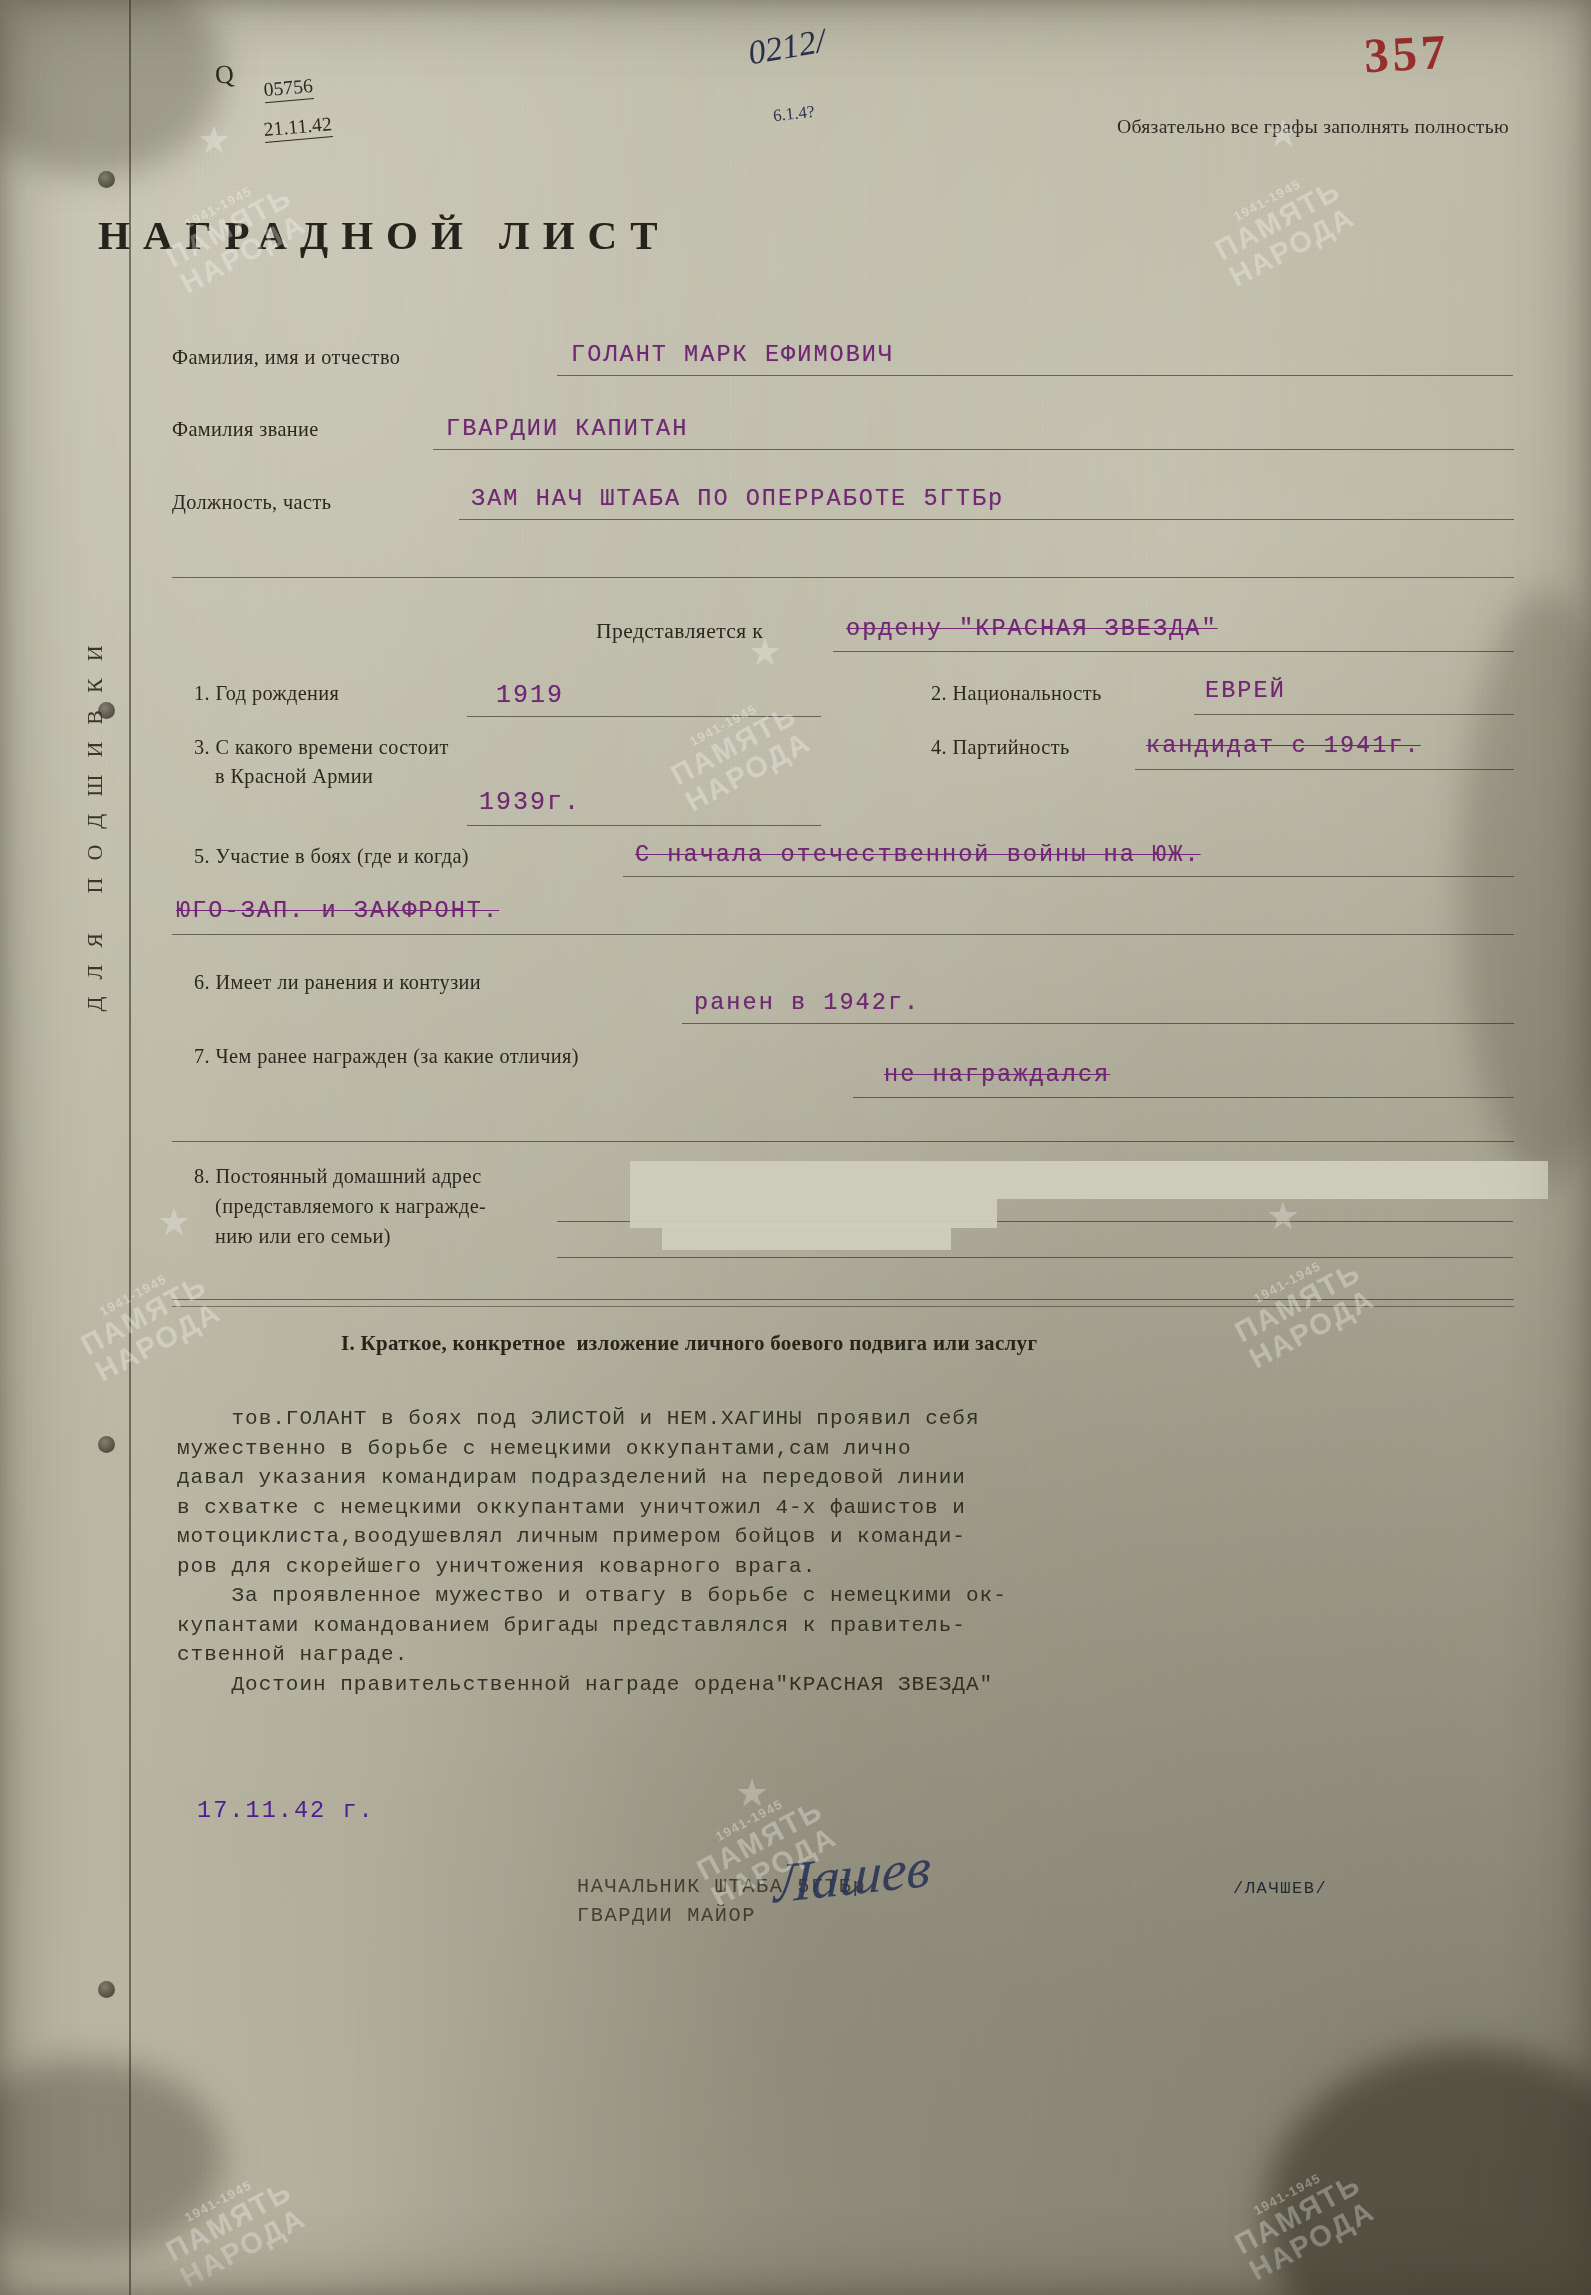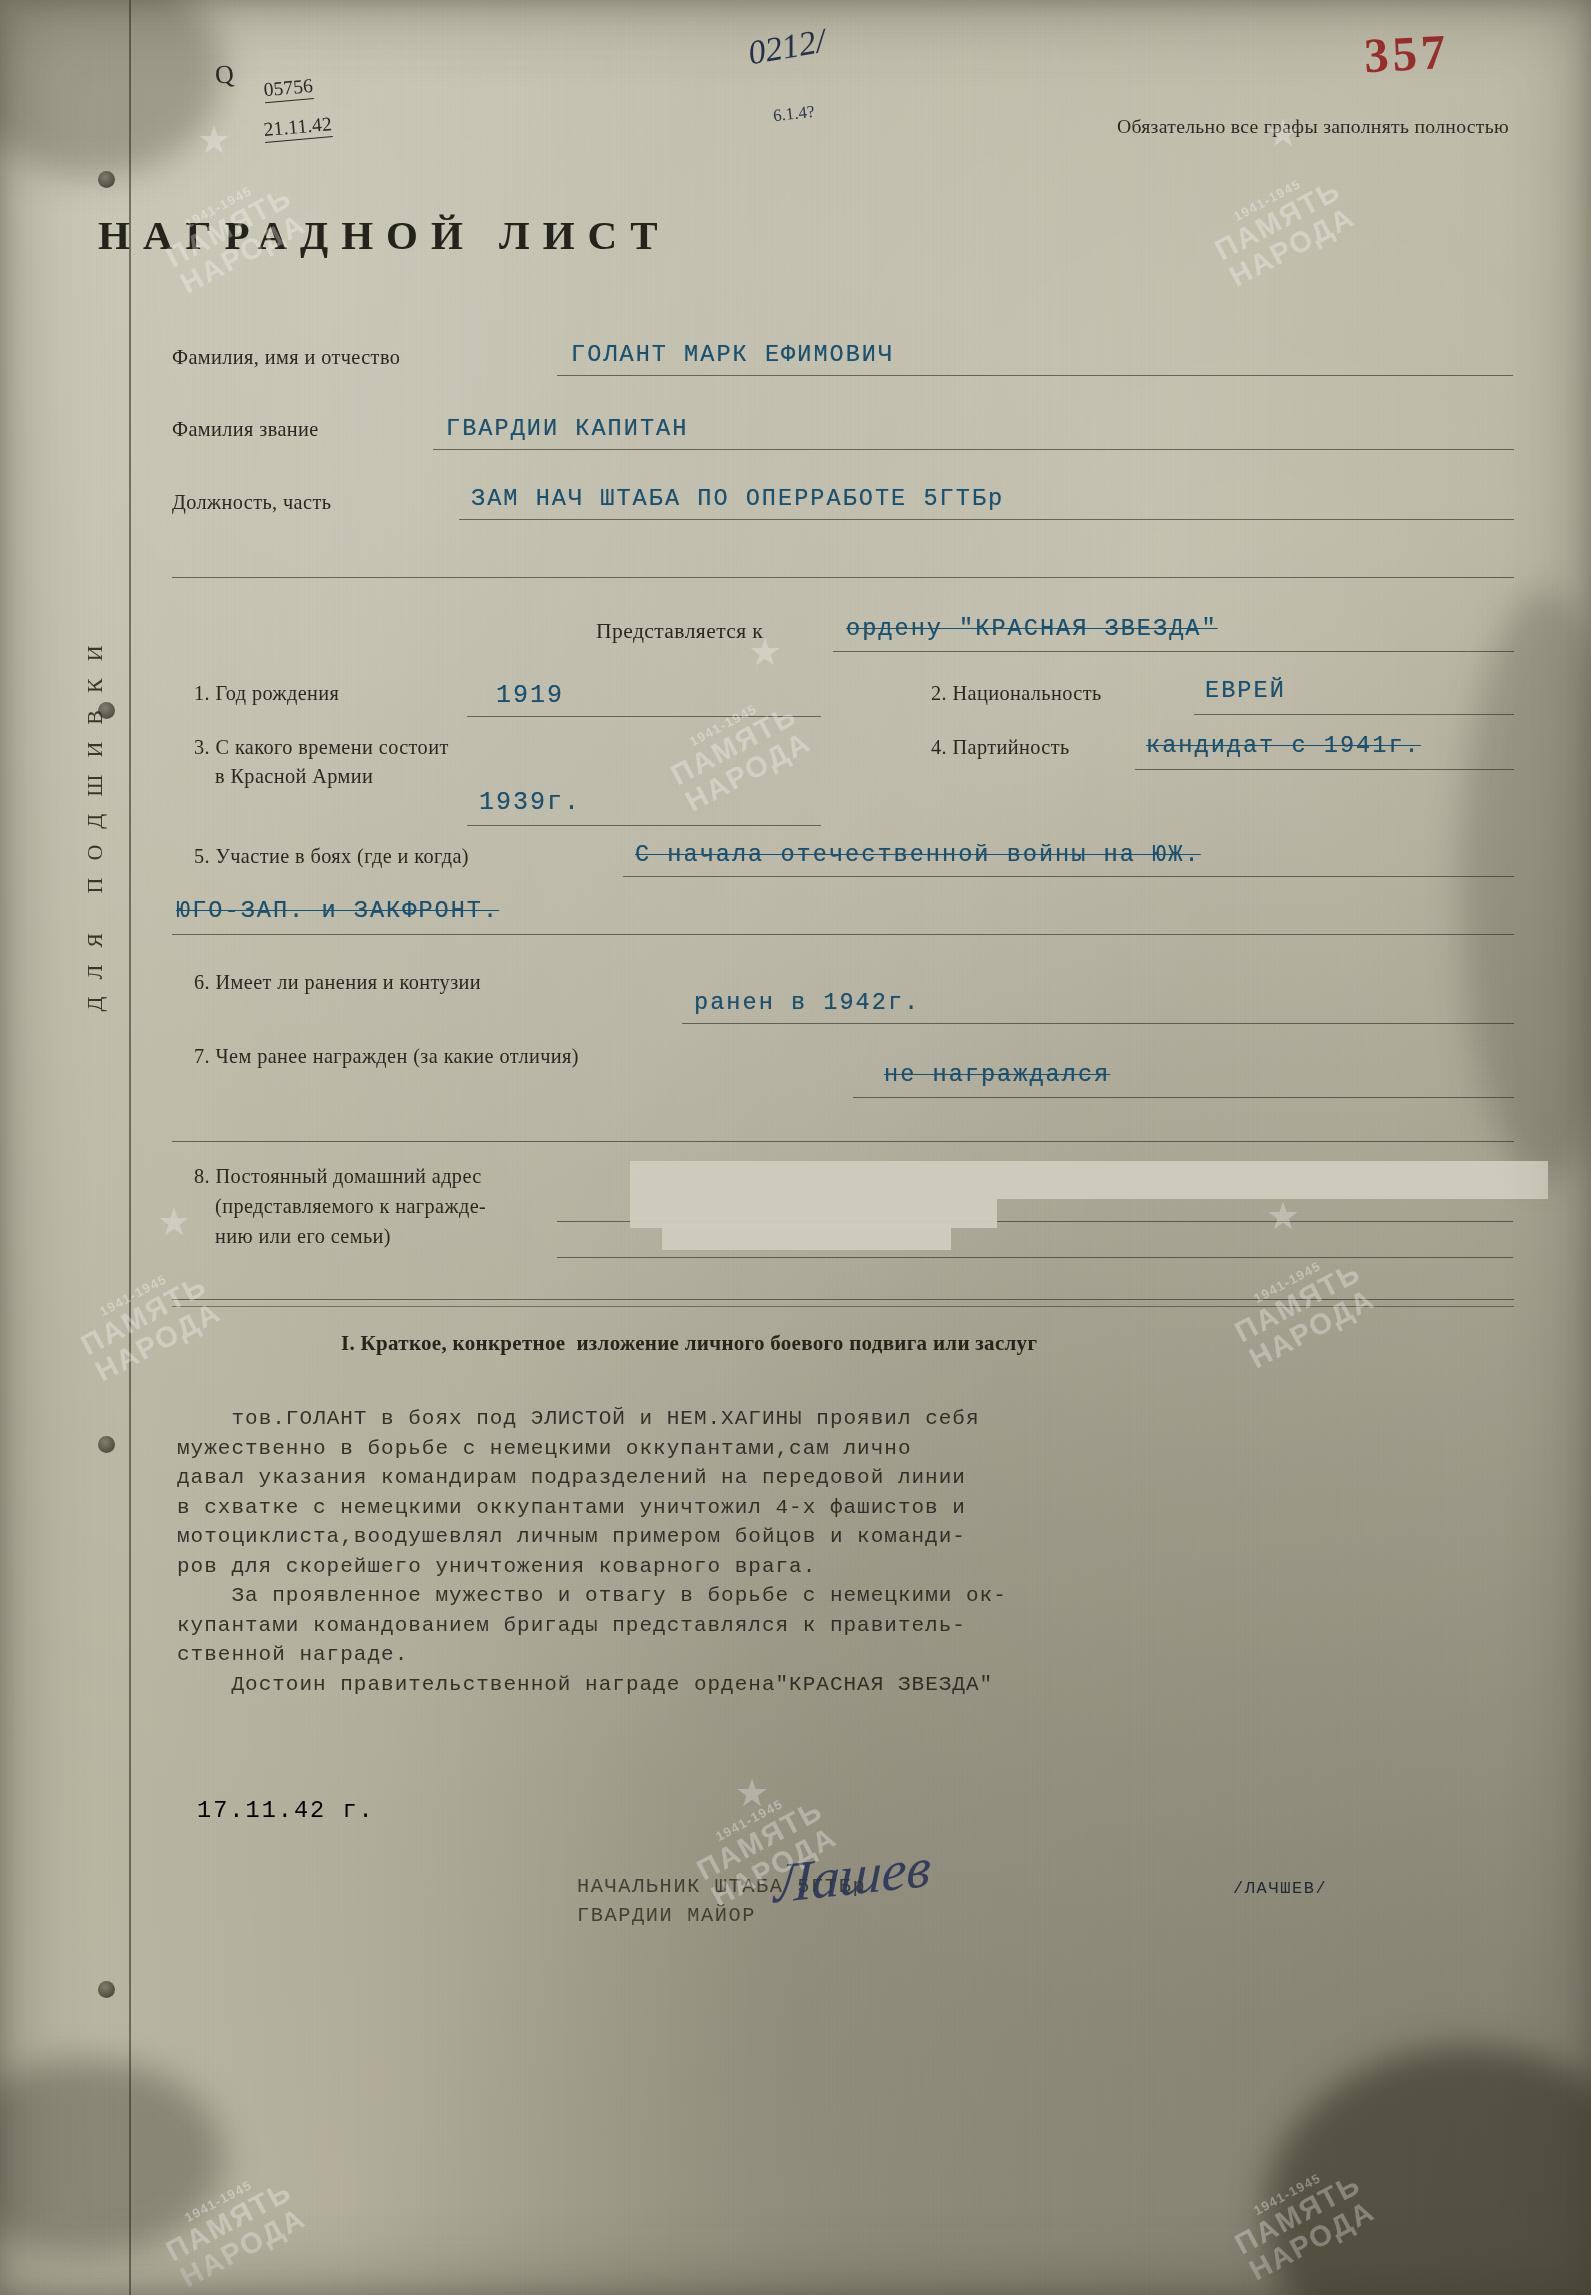--- a/index.html
+++ b/index.html
@@ -144,21 +144,21 @@
     font-size: 20.3px;
     color: #2a281f;
     letter-spacing: 0.4px;
     white-space: pre;
   }
 
   
   .typed {
     position: absolute;
     font-family: "Liberation Mono", monospace;
-    color: #0c4a6e;
+    color: #701a75;
     font-size: 21.6px;
     letter-spacing: 2px;
     white-space: pre;
     opacity: .93;
     text-shadow: 0 0 0.7px rgba(0,0,0,.4);
   }
   .typed-strike { text-decoration: line-through; text-decoration-thickness: 1.3px; }
 
   
   .rule {
@@ -194,21 +194,21 @@
     opacity: .88;
   }
 
   .date-line {
     position: absolute;
     left: 197px;
     top: 1797px;
     font-family: "Liberation Mono", monospace;
     font-size: 23.6px;
     letter-spacing: 2px;
-    color: #000000;
+    color: #4c1d95;
   }
 
   .sign-block {
     position: absolute;
     left: 577px;
     top: 1836px;
     font-family: "Liberation Mono", monospace;
     font-size: 20.3px;
     line-height: 29px;
     letter-spacing: 1.6px;

